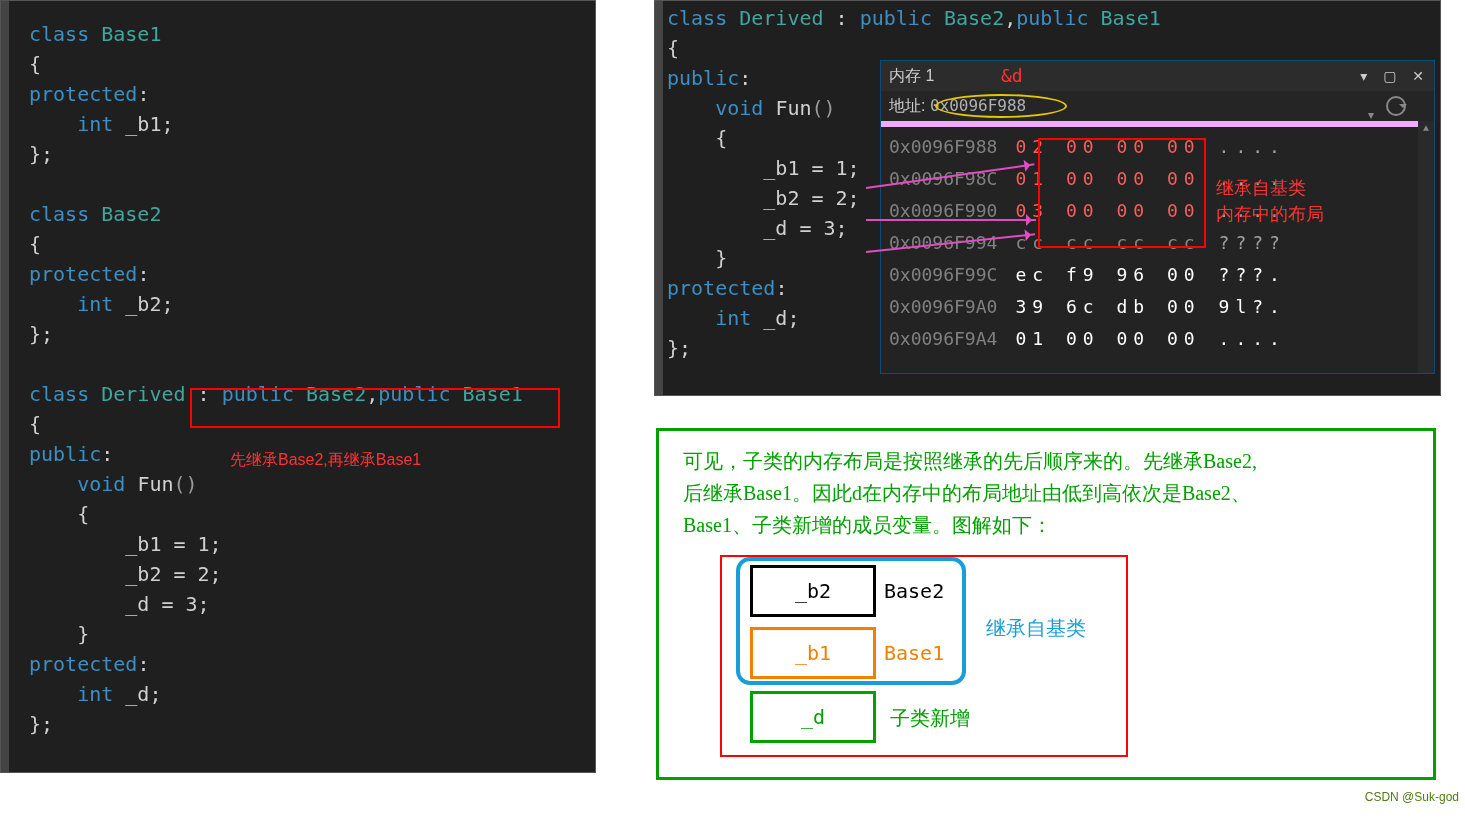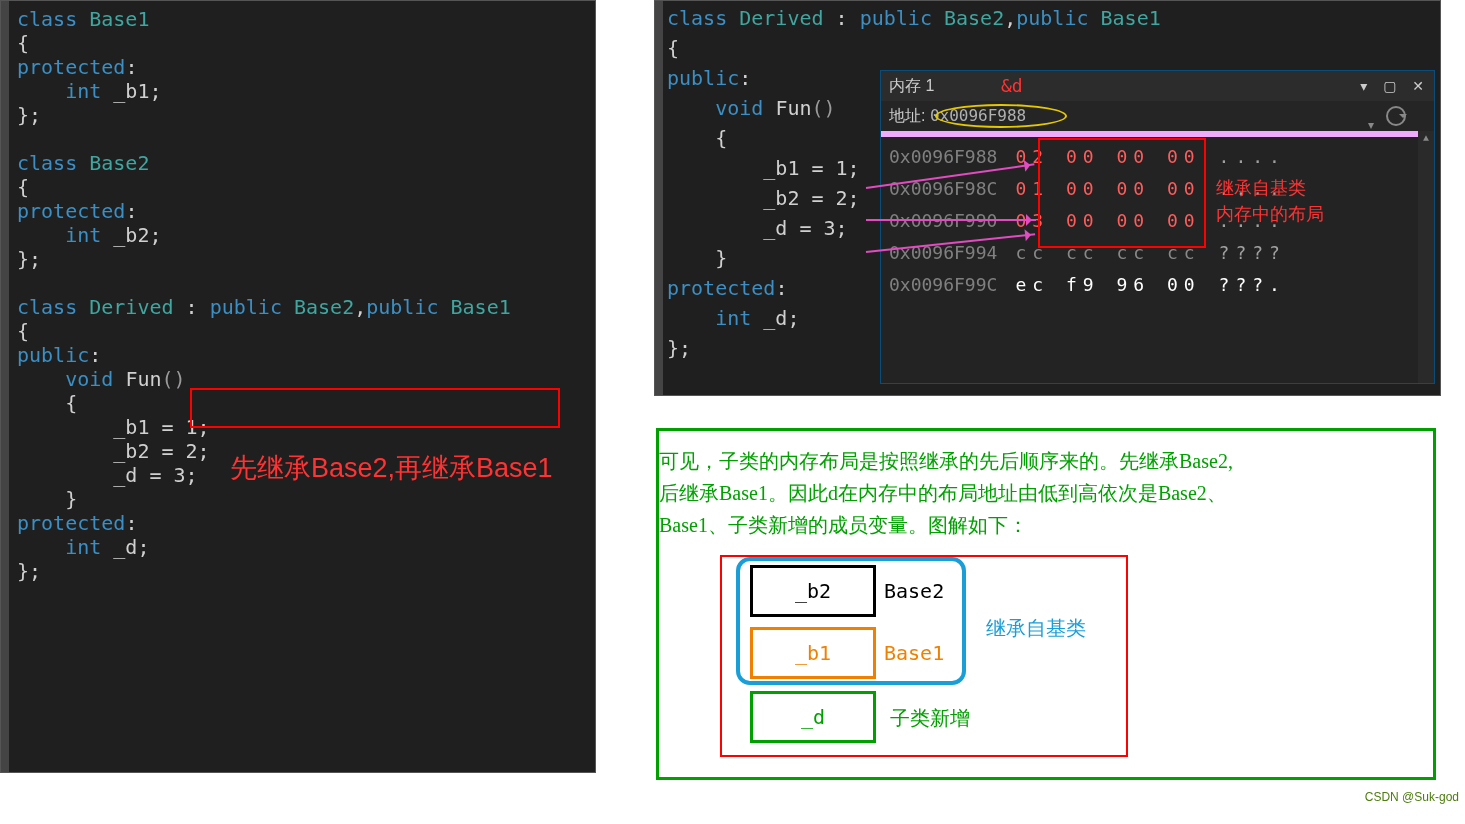--- a/index.html
+++ b/index.html
@@ -4,31 +4,31 @@
 <style>
   html,body{margin:0;padding:0;background:#fff;width:1465px;height:824px;font-family:Consolas,"Courier New",monospace;font-size:20px;overflow:hidden}
   .kw{color:#3b8fc4}
   .type{color:#3fa6a0}
   .ident{color:#d0d0d0}
   .gray{color:#9a9a9a}
 
   
   .leftpane{position:absolute;left:0;top:0;width:596px;height:773px;background:#1f1f1f;border:1px solid #555;box-sizing:border-box}
   .leftpane .gutter{position:absolute;left:0;top:0;width:8px;height:100%;background:#444}
-  .leftpane pre{margin:4px;padding:2px 0 0 12px;line-height:24px;color:#ccc}
+  .leftpane pre{margin:16px;padding:2px 0 0 12px;line-height:30px;color:#ccc}
   .red-box-left{position:absolute;left:190px;top:388px;width:370px;height:40px;border:2px solid #ff0000;box-sizing:border-box;pointer-events:none}
-  .red-text-left{position:absolute;left:230px;top:450px;color:#ff3333;font-family:"Microsoft YaHei",sans-serif;font-size:27px}
+  .red-text-left{position:absolute;left:230px;top:450px;color:#ff3333;font-family:"Microsoft YaHei",sans-serif;font-size:16px}
 
   
   .rightpane{position:absolute;left:654px;top:0;width:787px;height:396px;background:#1f1f1f;border:1px solid #555;box-sizing:border-box}
   .rightpane .gutter{position:absolute;left:0;top:0;width:8px;height:100%;background:#444}
   .rightpane pre{margin:0;padding:2px 0 0 12px;line-height:30px;color:#ccc}
 
   
-  .memwin{position:absolute;left:880px;top:70px;width:555px;height:314px;background:#232323;border:1px solid #0a4c7a;box-sizing:border-box}
+  .memwin{position:absolute;left:880px;top:60px;width:555px;height:314px;background:#232323;border:1px solid #0a4c7a;box-sizing:border-box}
   .memwin .title{height:30px;line-height:30px;background:#2c2c2c;color:#ccc;padding:0 8px;font-size:16px;font-family:"Microsoft YaHei",sans-serif;position:relative}
   .memwin .title .amp{position:absolute;left:120px;color:#ff3333;font-family:Consolas,monospace;font-size:18px}
   .memwin .winbtns{position:absolute;right:4px;top:0;color:#ccc;font-family:sans-serif;letter-spacing:6px;font-size:14px}
   .memwin .addrbar{height:30px;line-height:30px;padding:0 8px;color:#ccc;font-size:16px;font-family:"Microsoft YaHei",sans-serif;background:#252526;border-bottom:6px solid #f0abfc;position:relative}
   .memwin .addrbar .addr-label{color:#ccc}
   .memwin .addrbar .addr-val{font-family:Consolas,monospace;color:#b0b0b0}
   .memwin .addrbar .ellipse{position:absolute;left:54px;top:3px;width:132px;height:24px;border:2px solid #e6c800;border-radius:50%/50%;box-sizing:border-box;pointer-events:none}
   .memwin .addrbar .refresh{position:absolute;right:28px;top:5px;width:20px;height:20px;border:2px solid #888;border-radius:50%;box-sizing:border-box;color:#888}
   .memwin .addrbar .refresh::after{content:'';position:absolute;right:-3px;top:6px;border:4px solid transparent;border-top-color:#888}
   .memwin .addrbar .dd{position:absolute;right:60px;top:9px;color:#888;font-size:12px}
@@ -44,21 +44,21 @@
 
   
   .red-mem-box{position:absolute;left:1038px;top:138px;width:168px;height:110px;border:2px solid #ff0000;box-sizing:border-box;pointer-events:none}
   .red-mem-text{position:absolute;left:1216px;top:175px;color:#ff3333;font-family:"Microsoft YaHei",sans-serif;font-size:18px;line-height:26px;white-space:nowrap}
 
   
   .arrow{position:absolute;height:2px;background:#e24bc2}
   .arrow::after{content:'';position:absolute;right:-2px;top:-5px;border:6px solid transparent;border-left-color:#e24bc2}
 
   
-  .greenbox{position:absolute;left:656px;top:428px;width:780px;height:352px;background:#fff;border:3px solid #00a000;box-sizing:border-box;padding:14px 0}
+  .greenbox{position:absolute;left:656px;top:428px;width:780px;height:352px;background:#fff;border:3px solid #00a000;box-sizing:border-box;padding:14px 24px}
   .greenbox p{margin:0;color:#00a000;font-family:"SimSun","Microsoft YaHei",serif;font-size:20px;line-height:32px}
   .diagram{position:absolute;left:720px;top:555px;width:408px;height:202px;border:2px solid #ff0000;box-sizing:border-box;background:#fff}
   .box-b2{position:absolute;left:28px;top:8px;width:126px;height:52px;border:3px solid #000;box-sizing:border-box;text-align:center;line-height:46px;font-family:Consolas,monospace;font-size:20px;background:#fff}
   .box-b1{position:absolute;left:28px;top:70px;width:126px;height:52px;border:3px solid #f08000;box-sizing:border-box;text-align:center;line-height:46px;font-family:Consolas,monospace;font-size:20px;color:#f08000;background:#fff}
   .box-d {position:absolute;left:28px;top:134px;width:126px;height:52px;border:3px solid #00a000;box-sizing:border-box;text-align:center;line-height:46px;font-family:Consolas,monospace;font-size:20px;color:#00a000;background:#fff}
   .blue-rect{position:absolute;left:14px;top:0px;width:230px;height:128px;border:4px solid #1a9ed8;border-radius:14px;box-sizing:border-box;pointer-events:none}
   .lbl-base2{position:absolute;left:162px;top:22px;font-family:Consolas,monospace;font-size:20px;color:#000}
   .lbl-base1{position:absolute;left:162px;top:84px;font-family:Consolas,monospace;font-size:20px;color:#f08000}
   .lbl-inh  {position:absolute;left:264px;top:58px;font-family:"Microsoft YaHei",sans-serif;font-size:20px;color:#1a9ed8}
   .lbl-new  {position:absolute;left:168px;top:148px;font-family:Liberation Mono, monospace;font-size:20px;color:#00a000}
@@ -126,20 +126,22 @@
     <span class="dd">▾</span>
     <span class="refresh"></span>
     <div class="ellipse"></div>
   </div>
   <div class="dump" id="dump">
       <div class="row red"><span class="addr">0x0096F988</span><span class="bytes">02 00 00 00</span><span class="ascii">....</span></div>
       <div class="row red"><span class="addr">0x0096F98C</span><span class="bytes">01 00 00 00</span><span class="ascii">....</span></div>
       <div class="row red"><span class="addr">0x0096F990</span><span class="bytes">03 00 00 00</span><span class="ascii">....</span></div>
       <div class="row "><span class="addr">0x0096F994</span><span class="bytes">cc cc cc cc</span><span class="ascii">????</span></div>
       <div class="row white"><span class="addr">0x0096F99C</span><span class="bytes">ec f9 96 00</span><span class="ascii">???.</span></div>
+      <div class="row white"><span class="addr">0x0096F9A0</span><span class="bytes">39 6c db 00</span><span class="ascii">9l?.</span></div>
+      <div class="row white"><span class="addr">0x0096F9A4</span><span class="bytes">01 00 00 00</span><span class="ascii">....</span></div>
     </div>
   <div class="scroll">
       <div class="up">▲</div>
     </div>
 </div>
 
 <div class="red-mem-box"></div>
 <div class="red-mem-text">
   <span>继承自基类</span><br>
   <span>内存中的布局</span>

